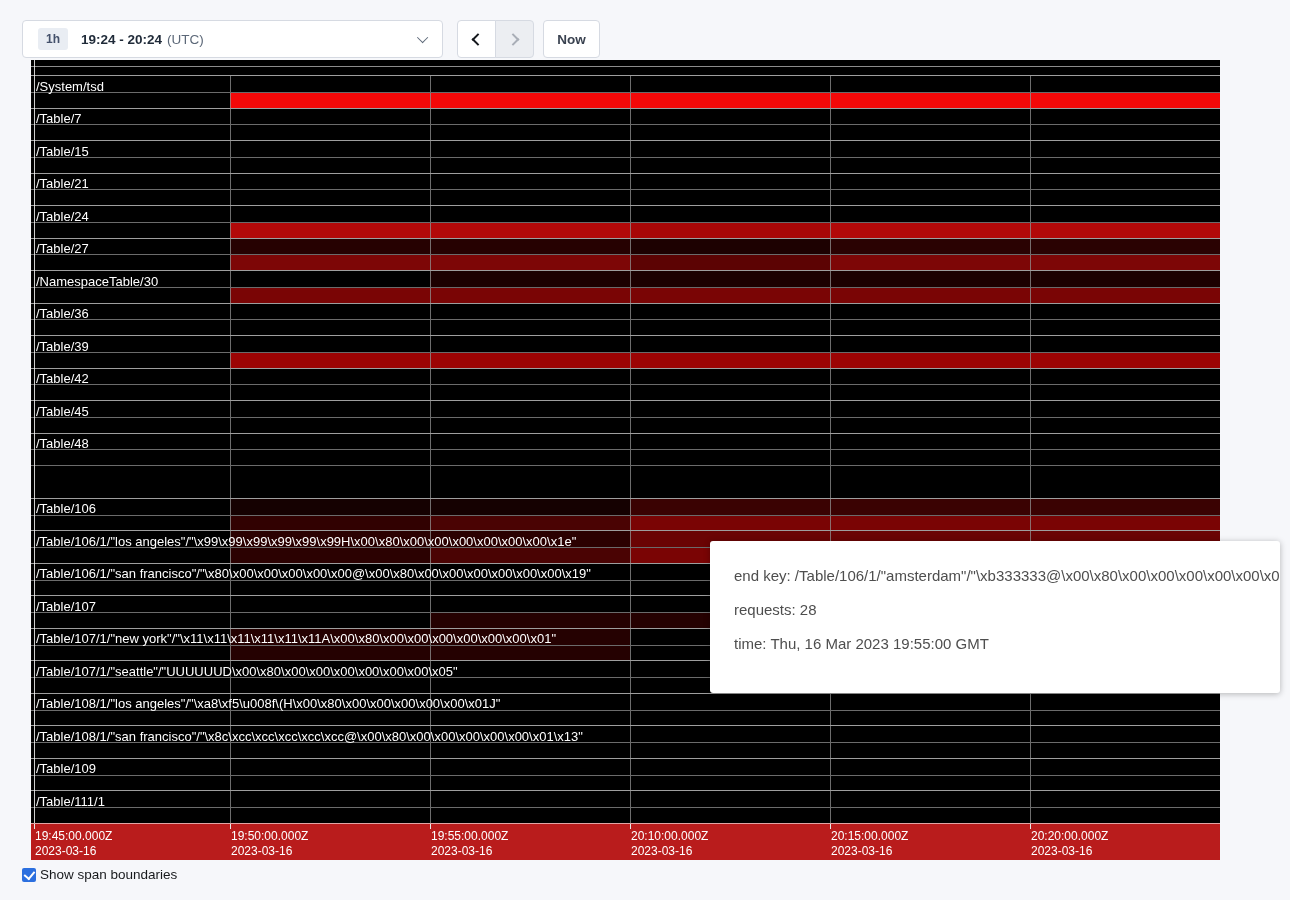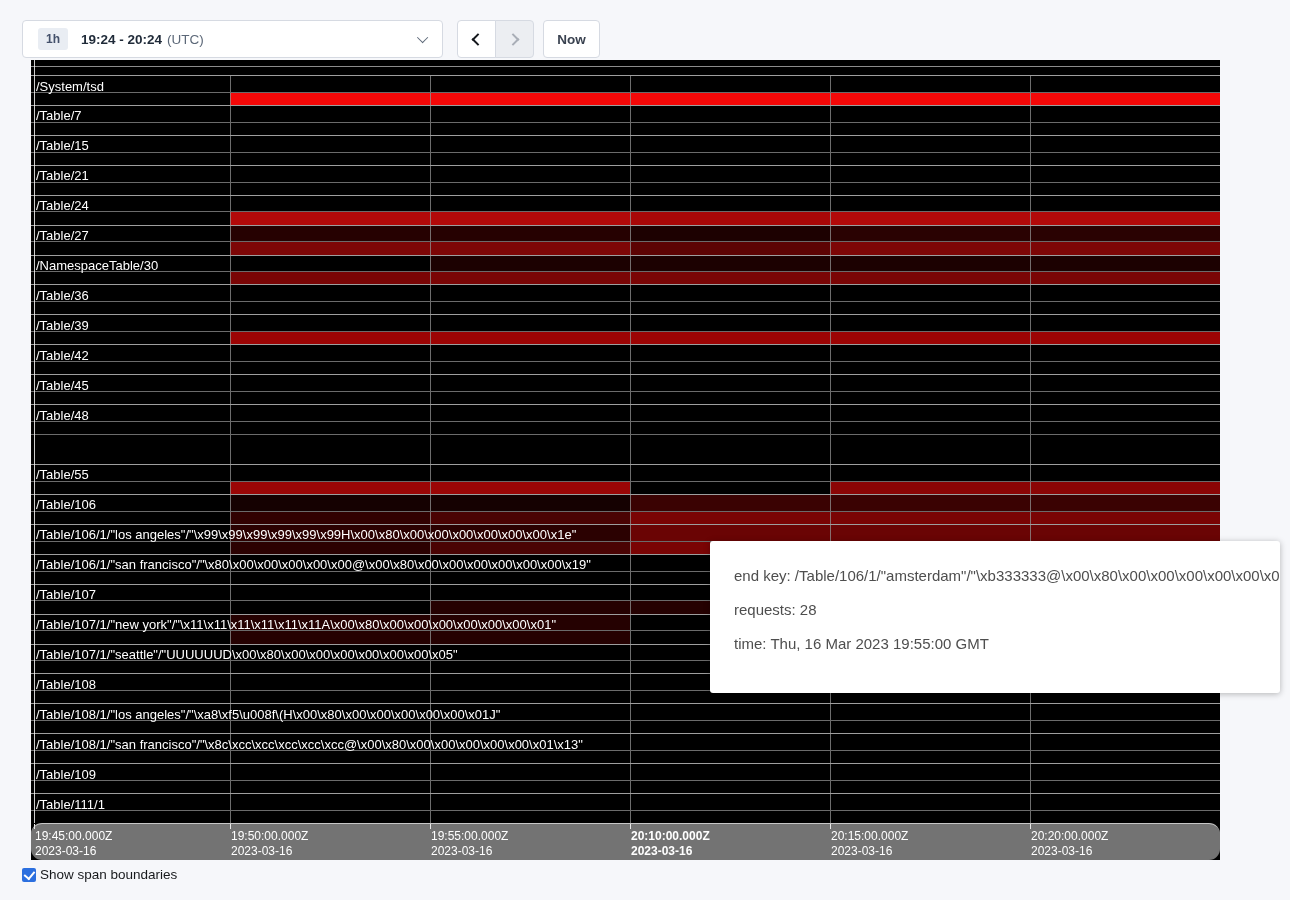--- a/index.html
+++ b/index.html
@@ -63,23 +63,22 @@
   .hm-cell + .hm-cell { border-left: 1px solid rgba(145,145,145,0.75); }
   .hm-label {
     position: absolute; left: 5px; top: 2.5px; color: #fff; font-size: 13px;
     white-space: nowrap; z-index: 2; letter-spacing: 0;
   }
   .hm-vline {
     position: absolute; left: 3px; top: 0; width: 1px; height: 763px;
     background: rgba(255,255,255,0.8); z-index: 1;
   }
   .hm-axis {
-    position: relative; width: 100%; height: 37px; background: #737373;
+    position: relative; width: 100%; height: 37px; background: #b91c1c;
     border-top: 1px solid rgba(255,255,255,0.6);
-    border-radius: 11px;
   }
   .hm-tick { position: absolute; top: 0; width: 1px; height: 5px; background: #e8e8e8; }
   .hm-axis-label { position: absolute; top: 5px; color: #fff; font-size: 12px; line-height: 15px; white-space: nowrap; }
 
   
   .tooltip {
     position: absolute; left: 710px; top: 541px; width: 570px; height: 152px;
     background: #fff; border-radius: 3px; box-shadow: 0 1px 6px rgba(0,0,0,0.28);
     padding: 11px 0 0 24px; z-index: 20;
   }
@@ -360,39 +359,20 @@
             <div class="hm-cell" style="width: 200px; background: rgb(0, 0, 0);"></div>
             <div class="hm-cell" style="width: 200px; background: rgb(0, 0, 0);"></div>
             <div class="hm-cell" style="width: 200px; background: rgb(0, 0, 0);"></div>
             <div class="hm-cell" style="width: 200px; background: rgb(0, 0, 0);"></div>
             <div class="hm-cell" style="width: 190px; background: rgb(0, 0, 0);"></div>
           </div>
         </div>
         <div class="hm-row">
           <div class="hm-sub hm-label-row">
             <div class="hm-cell" style="width: 199px; background: rgb(0, 0, 0);"></div>
-            <div class="hm-cell" style="width: 200px; background: rgb(0, 0, 0);"></div>
-            <div class="hm-cell" style="width: 200px; background: rgb(0, 0, 0);"></div>
-            <div class="hm-cell" style="width: 200px; background: rgb(0, 0, 0);"></div>
-            <div class="hm-cell" style="width: 200px; background: rgb(0, 0, 0);"></div>
-            <div class="hm-cell" style="width: 190px; background: rgb(0, 0, 0);"></div>
-            <span class="hm-label">/Table/55</span>
-          </div>
-          <div class="hm-sub hm-band-row">
-            <div class="hm-cell" style="width: 199px; background: rgb(0, 0, 0);"></div>
-            <div class="hm-cell" style="width: 200px; background: rgb(155, 6, 6);"></div>
-            <div class="hm-cell" style="width: 200px; background: rgb(155, 6, 6);"></div>
-            <div class="hm-cell" style="width: 200px; background: rgb(0, 0, 0);"></div>
-            <div class="hm-cell" style="width: 200px; background: rgb(139, 5, 5);"></div>
-            <div class="hm-cell" style="width: 190px; background: rgb(139, 5, 5);"></div>
-          </div>
-        </div>
-        <div class="hm-row">
-          <div class="hm-sub hm-label-row">
-            <div class="hm-cell" style="width: 199px; background: rgb(0, 0, 0);"></div>
             <div class="hm-cell" style="width: 200px; background: rgb(21, 1, 1);"></div>
             <div class="hm-cell" style="width: 200px; background: rgb(21, 1, 1);"></div>
             <div class="hm-cell" style="width: 200px; background: rgb(58, 2, 2);"></div>
             <div class="hm-cell" style="width: 200px; background: rgb(58, 2, 2);"></div>
             <div class="hm-cell" style="width: 190px; background: rgb(58, 2, 2);"></div>
             <span class="hm-label">/Table/106</span>
           </div>
           <div class="hm-sub hm-band-row">
             <div class="hm-cell" style="width: 199px; background: rgb(0, 0, 0);"></div>
             <div class="hm-cell" style="width: 200px; background: rgb(49, 1, 1);"></div>
@@ -480,39 +460,20 @@
         </div>
         <div class="hm-row">
           <div class="hm-sub hm-label-row">
             <div class="hm-cell" style="width: 199px; background: rgb(0, 0, 0);"></div>
             <div class="hm-cell" style="width: 200px; background: rgb(0, 0, 0);"></div>
             <div class="hm-cell" style="width: 200px; background: rgb(0, 0, 0);"></div>
             <div class="hm-cell" style="width: 200px; background: rgb(0, 0, 0);"></div>
             <div class="hm-cell" style="width: 200px; background: rgb(0, 0, 0);"></div>
             <div class="hm-cell" style="width: 190px; background: rgb(0, 0, 0);"></div>
             <span class="hm-label">/Table/107/1/"seattle"/"UUUUUUD\x00\x80\x00\x00\x00\x00\x00\x00\x05"</span>
-          </div>
-          <div class="hm-sub hm-band-row">
-            <div class="hm-cell" style="width: 199px; background: rgb(0, 0, 0);"></div>
-            <div class="hm-cell" style="width: 200px; background: rgb(0, 0, 0);"></div>
-            <div class="hm-cell" style="width: 200px; background: rgb(0, 0, 0);"></div>
-            <div class="hm-cell" style="width: 200px; background: rgb(0, 0, 0);"></div>
-            <div class="hm-cell" style="width: 200px; background: rgb(0, 0, 0);"></div>
-            <div class="hm-cell" style="width: 190px; background: rgb(0, 0, 0);"></div>
-          </div>
-        </div>
-        <div class="hm-row">
-          <div class="hm-sub hm-label-row">
-            <div class="hm-cell" style="width: 199px; background: rgb(0, 0, 0);"></div>
-            <div class="hm-cell" style="width: 200px; background: rgb(0, 0, 0);"></div>
-            <div class="hm-cell" style="width: 200px; background: rgb(0, 0, 0);"></div>
-            <div class="hm-cell" style="width: 200px; background: rgb(0, 0, 0);"></div>
-            <div class="hm-cell" style="width: 200px; background: rgb(0, 0, 0);"></div>
-            <div class="hm-cell" style="width: 190px; background: rgb(0, 0, 0);"></div>
-            <span class="hm-label">/Table/108</span>
           </div>
           <div class="hm-sub hm-band-row">
             <div class="hm-cell" style="width: 199px; background: rgb(0, 0, 0);"></div>
             <div class="hm-cell" style="width: 200px; background: rgb(0, 0, 0);"></div>
             <div class="hm-cell" style="width: 200px; background: rgb(0, 0, 0);"></div>
             <div class="hm-cell" style="width: 200px; background: rgb(0, 0, 0);"></div>
             <div class="hm-cell" style="width: 200px; background: rgb(0, 0, 0);"></div>
             <div class="hm-cell" style="width: 190px; background: rgb(0, 0, 0);"></div>
           </div>
         </div>
@@ -596,21 +557,21 @@
     <div class="hm-vline"></div>
   </div>
   <div class="hm-axis" id="hm-axis">
       <div class="hm-tick" style="left: 3px;"></div>
       <div class="hm-axis-label" style="left: 4px;">19:45:00.000Z<div>2023-03-16</div></div>
       <div class="hm-tick" style="left: 199px;"></div>
       <div class="hm-axis-label" style="left: 200px;">19:50:00.000Z<div>2023-03-16</div></div>
       <div class="hm-tick" style="left: 399px;"></div>
       <div class="hm-axis-label" style="left: 400px;">19:55:00.000Z<div>2023-03-16</div></div>
       <div class="hm-tick" style="left: 599px;"></div>
-      <div class="hm-axis-label" style="left: 600px; font-weight: bold;">20:10:00.000Z<div>2023-03-16</div></div>
+      <div class="hm-axis-label" style="left: 600px;">20:10:00.000Z<div>2023-03-16</div></div>
       <div class="hm-tick" style="left: 799px;"></div>
       <div class="hm-axis-label" style="left: 800px;">20:15:00.000Z<div>2023-03-16</div></div>
       <div class="hm-tick" style="left: 999px;"></div>
       <div class="hm-axis-label" style="left: 1000px;">20:20:00.000Z<div>2023-03-16</div></div>
     </div>
 </div>
 
 <div class="tooltip">
   <div class="tooltip-line">end key: /Table/106/1/"amsterdam"/"\xb333333@\x00\x80\x00\x00\x00\x00\x00\x00#"</div>
   <div class="tooltip-line">requests: 28</div>

